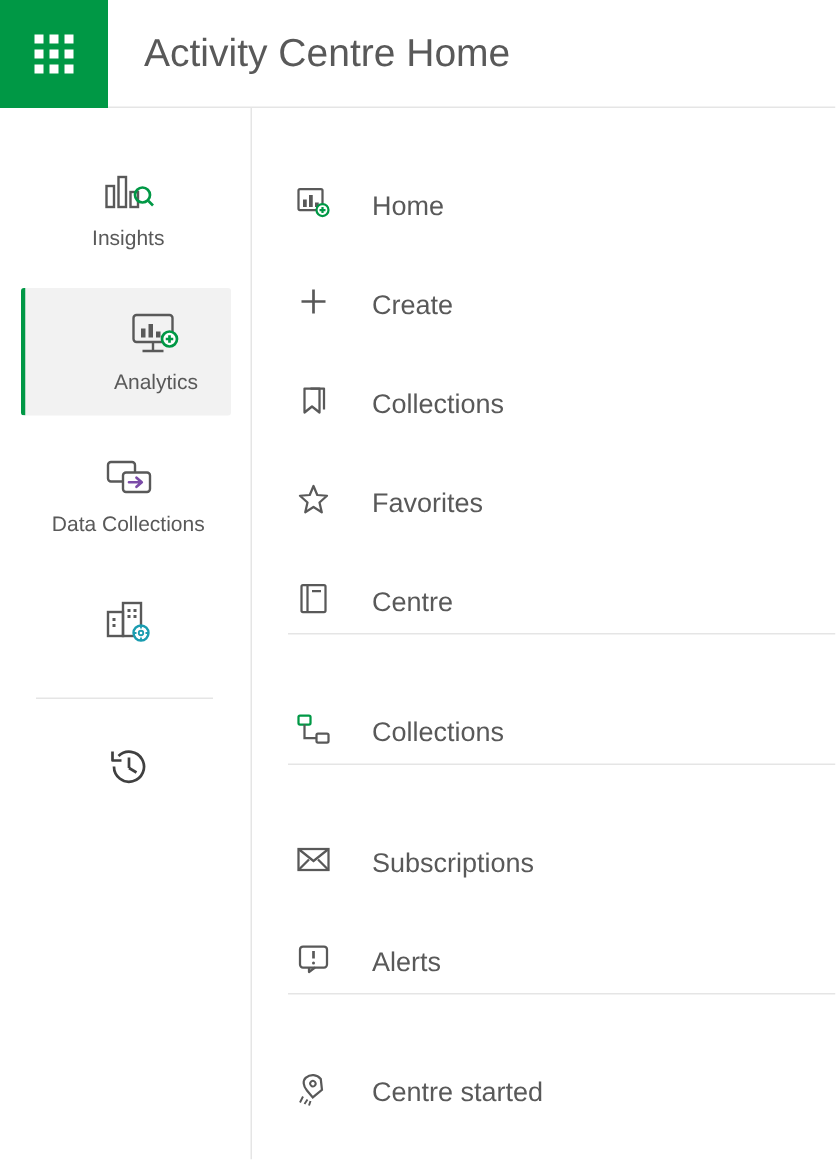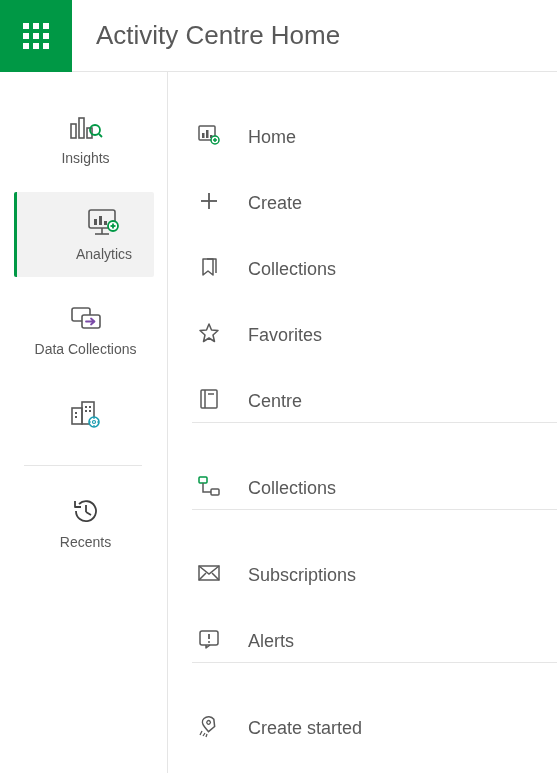--- a/index.html
+++ b/index.html
@@ -124,21 +124,20 @@
 
     <div class="side-item">
       <div class="side-icon">
         <svg width="32" height="32" viewBox="0 0 32 32">
           <path d="M6 16 A10 10 0 1 0 9 9" fill="none" stroke="#404040" stroke-width="1.8"></path>
           <path d="M5 6 L5 12 L11 12" fill="none" stroke="#404040" stroke-width="1.8" stroke-linejoin="round"></path>
           <line x1="16" y1="10" x2="16" y2="17" stroke="#404040" stroke-width="1.8"></line>
           <line x1="16" y1="17" x2="21" y2="20" stroke="#404040" stroke-width="1.8"></line>
         </svg>
       </div>
-      <div class="side-label">Recents</div>
     </div>
 
   </div>
 
   <div class="content">
 
     <div class="menu-item">
       <div class="menu-icon">
         <svg width="24" height="22" viewBox="0 0 24 22">
           <rect x="2" y="2" width="16" height="14" rx="1" fill="none" stroke="#595959" stroke-width="1.5"></rect>
@@ -234,18 +233,18 @@
     <div class="menu-divider"></div>
 
     <div class="menu-item">
       <div class="menu-icon">
         <svg width="24" height="24" viewBox="0 0 24 24">
           <path d="M13 3 C17 3 20 6 20 10 L16 16 L8 16 L8 10 C8 6 10 3 13 3 Z" fill="none" stroke="#595959" stroke-width="1.5" transform="rotate(-40 12 12)"></path>
           <circle cx="14" cy="9" r="1.8" fill="none" stroke="#595959" stroke-width="1.3" transform="rotate(-40 12 12)"></circle>
           <path d="M5 17 L3 21 M8 19 L6 22 M10 20 L9 23" stroke="#595959" stroke-width="1.3"></path>
         </svg>
       </div>
-      <div class="menu-label">Create started</div>
+      <div class="menu-label">Centre started</div>
     </div>
 
   </div>
 
 </div>
 
 </body></html>

